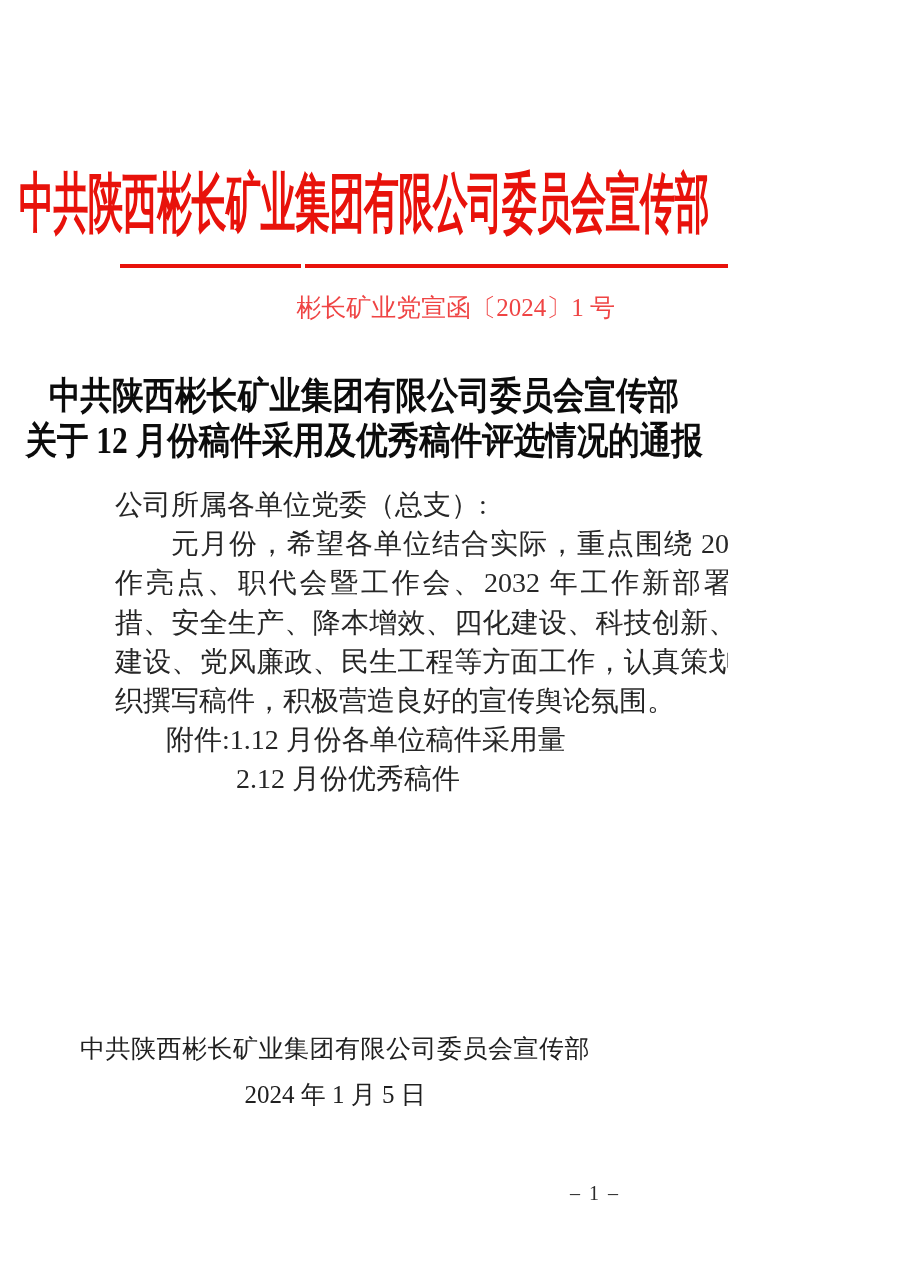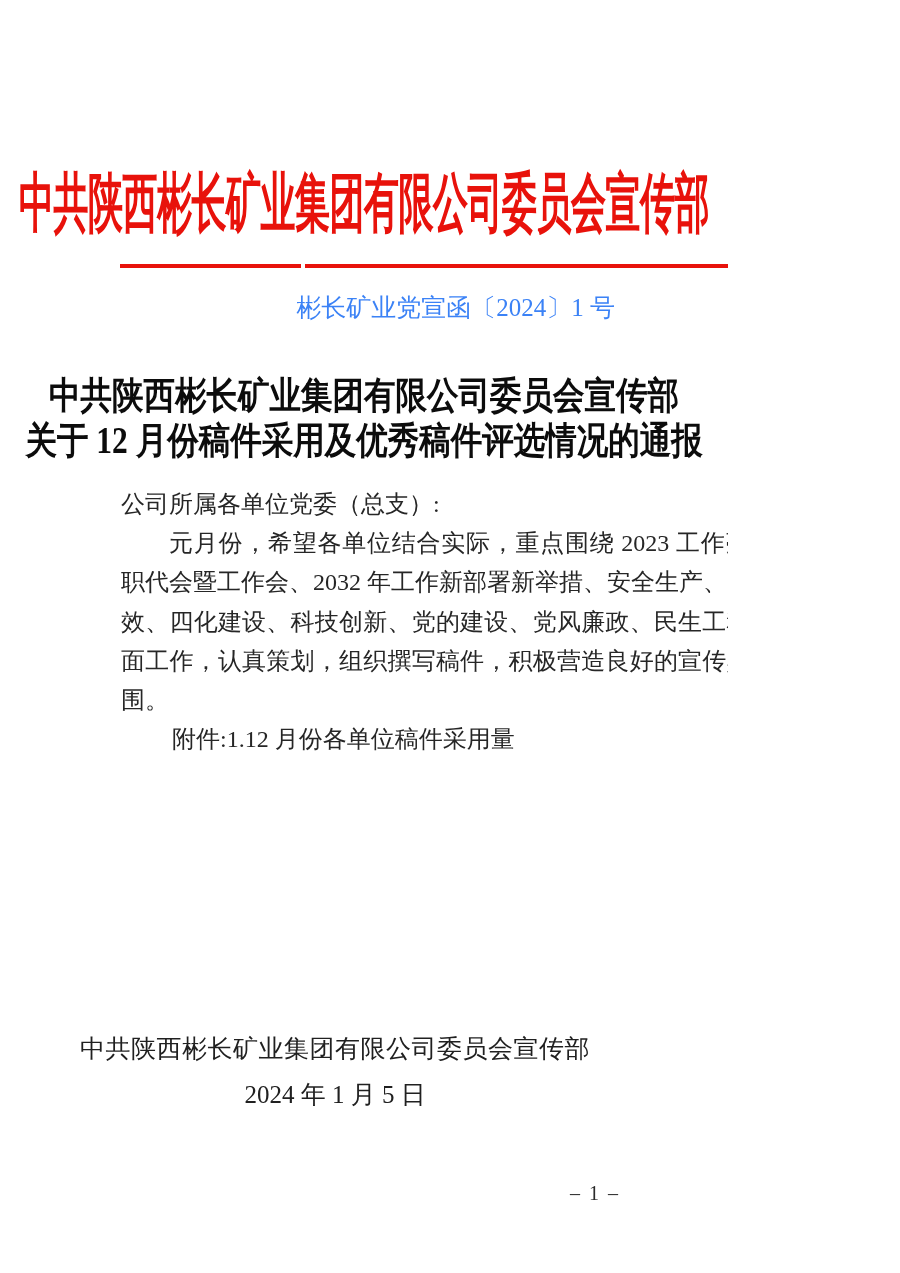--- a/index.html
+++ b/index.html
@@ -47,43 +47,43 @@
     background: linear-gradient(90deg,
       var(--red) 0, var(--red) 181px,
       var(--page-bg) 181px, var(--page-bg) 185px,
       var(--red) 185px, var(--red) 100%);
   }
   .doc-number {
     position: absolute;
     top: 291px;
     right: 113px;
     font-size: 25px;
-    color: #3b82f6;
+    color: #ef4444;
     white-space: nowrap;
   }
   .doc-title {
     position: absolute;
     top: 374px;
     left: 0;
     right: 0;
     text-align: center;
     font-size: 31.5px;
     font-weight: bold;
     color: #0c0c0c;
     line-height: 38px;
     transform: scaleY(1.18);
     transform-origin: 50% 0;
     white-space: nowrap;
   }
   .body-text {
     position: absolute;
     top: 485px;
-    left: 121px;
+    left: 115px;
     width: 678px;
-    font-size: 24px;
+    font-size: 28px;
     line-height: 39.2px;
     color: var(--text);
   }
   .body-text p { margin: 0; }
   .salutation { text-align: left; }
   .para {
     text-indent: 2em;
     text-align: justify;
     text-justify: inter-ideograph;
   }
@@ -133,20 +133,21 @@
     <div>中共陕西彬长矿业集团有限公司委员会宣传部</div>
     <div>关于 12 月份稿件采用及优秀稿件评选情况的通报</div>
   </div>
 
   <div class="body-text">
     <p class="salutation">公司所属各单位党委（总支）:</p>
     <p class="para">元月份，希望各单位结合实际，重点围绕 2023 工作亮点、职代会暨工作会、2032 年工作新部署新举措、安全生产、降本增效、四化建设、科技创新、党的建设、党风廉政、民生工程等方面工作，认真策划，组织撰写稿件，积极营造良好的宣传舆论氛围。</p>
     <p class="attachment-line1">
       <span>附件:</span><span class="attachment-item-first">1.12 月份各单位稿件采用量</span>
     </p>
+    <p class="attachment-line2">2.12 月份优秀稿件</p>
   </div>
 
   <div class="signature">
     <div class="sig-org">中共陕西彬长矿业集团有限公司委员会宣传部</div>
     <div class="sig-date">2024 年 1 月 5 日</div>
   </div>
 
   <div class="page-number">– 1 –</div>
 
 </div>

